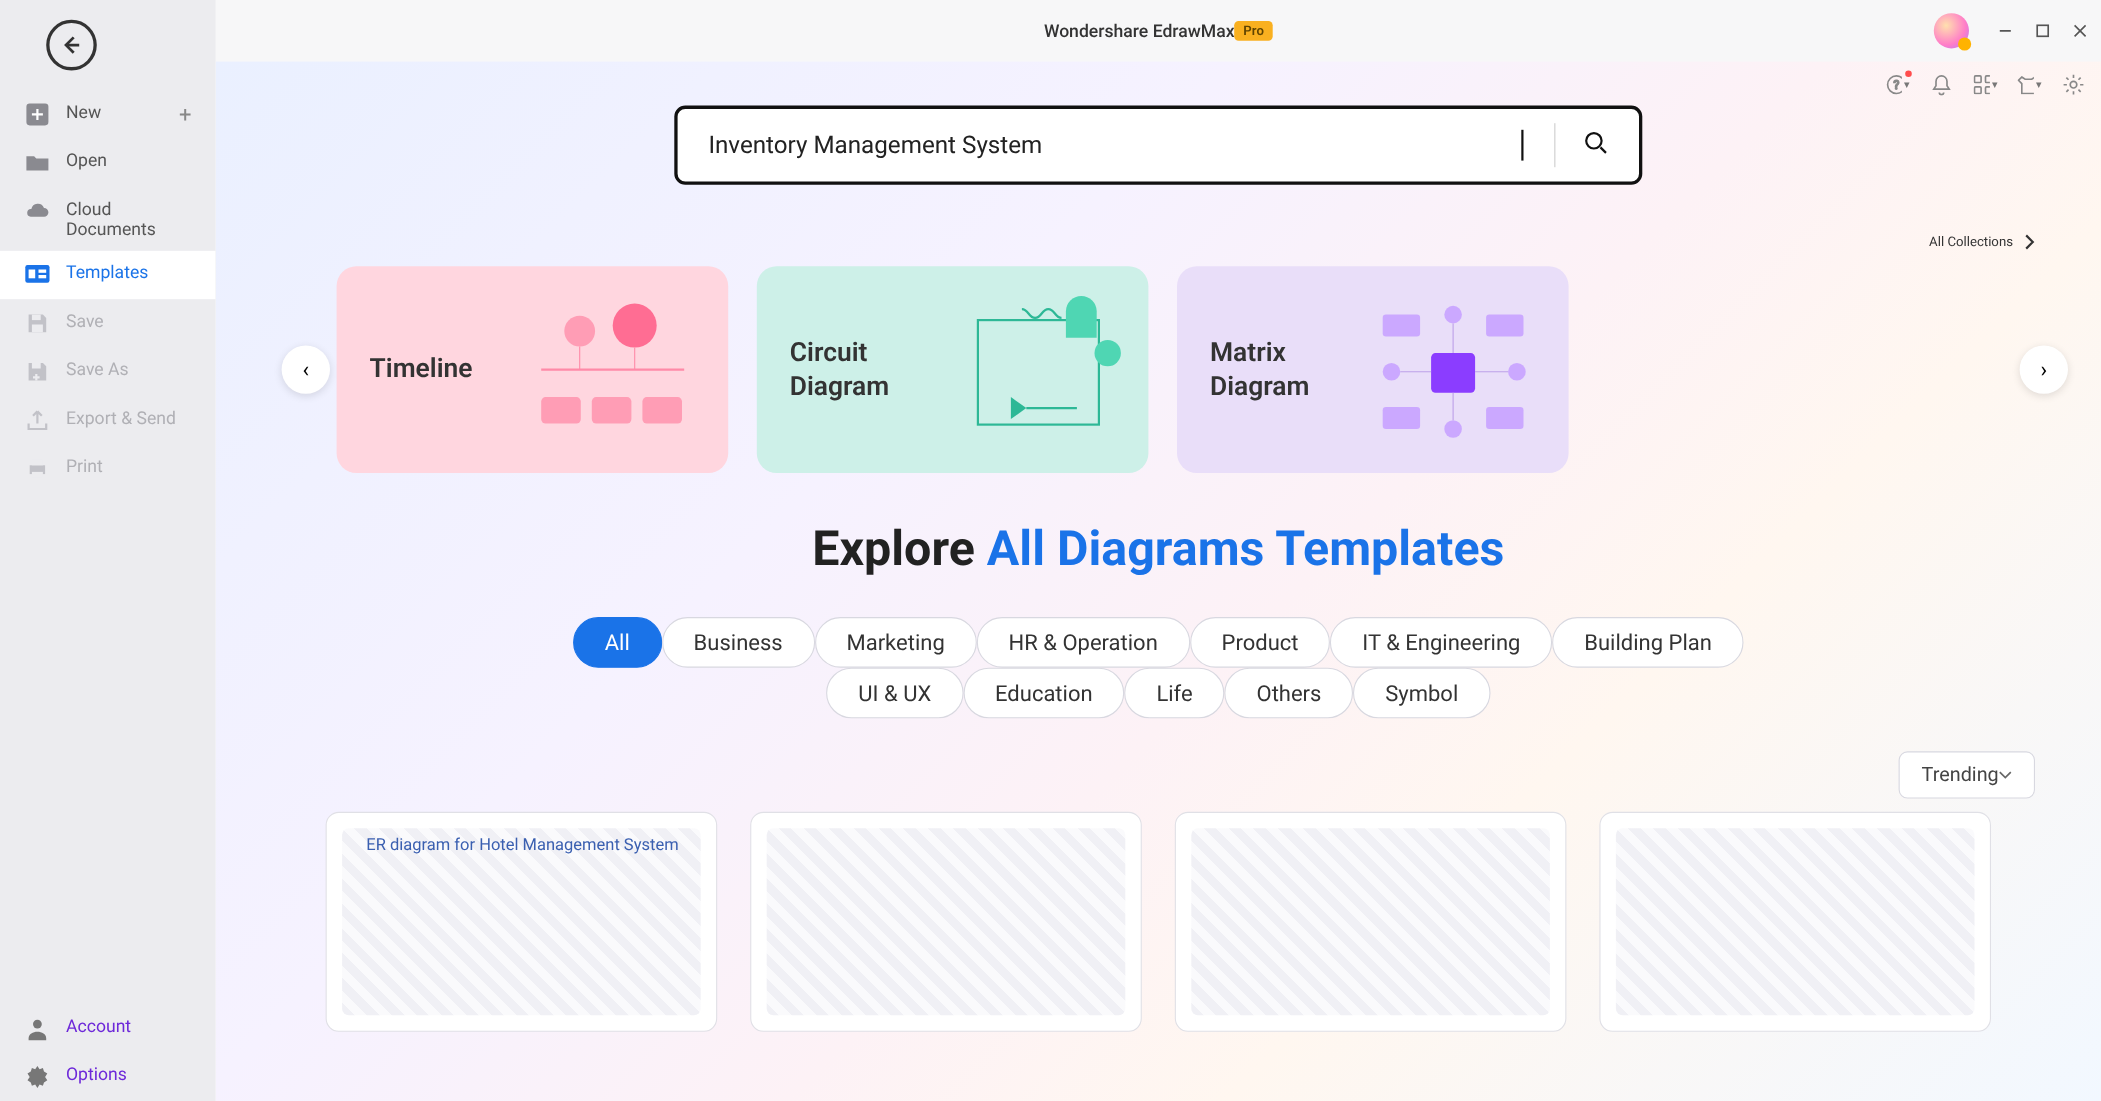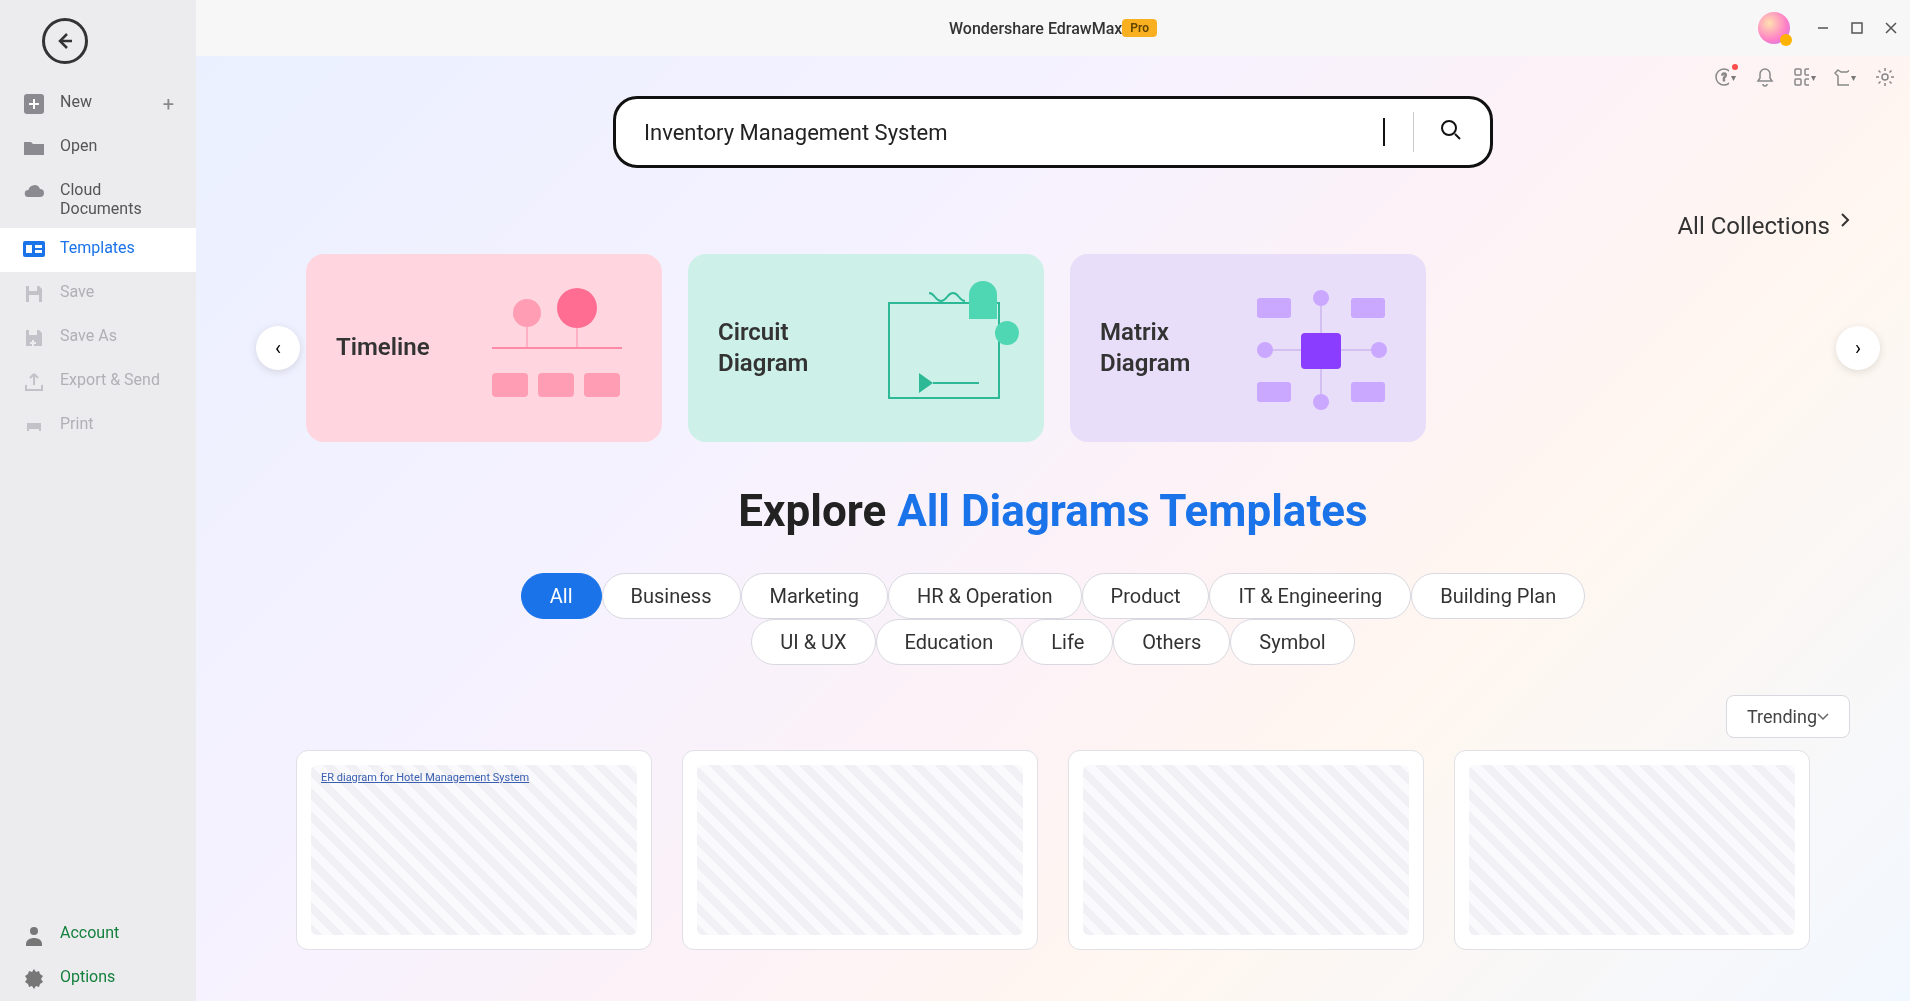--- a/index.html
+++ b/index.html
@@ -10,21 +10,21 @@
 .sidebar { width: 196px; background: #ececef; display: flex; flex-direction: column; padding-top: 18px; }
 .back-btn-wrap { padding: 0 0 18px 42px; }
 .back-btn { width: 46px; height: 46px; border: 3px solid #333; border-radius: 50%; display: flex; align-items: center; justify-content: center; cursor: pointer; }
 .back-btn svg { width: 24px; height: 24px; }
 .nav-item { display: flex; padding: 10px 22px; font-size: 16px; color: #555; cursor: pointer; gap: 14px; position: relative; }
 .nav-item.active { background: #fff; color: #1a73e8; }
 .nav-item.disabled { color: #b0b0b5; }
 .nav-icon { width: 24px; height: 24px; display: inline-flex; align-items: center; justify-content: center; }
 .nav-item .plus-right { position: absolute; right: 22px; font-size: 20px; color: #888; }
 .sidebar-spacer { flex: 1; }
-.sidebar-bottom .nav-item { color: #15803d; }
+.sidebar-bottom .nav-item { color: #6d28d9; }
 
 
 .main { flex: 1; display: flex; flex-direction: column; background: #f7f7f8; position: relative; overflow: hidden; }
 
 
 .titlebar { height: 56px; display: flex; align-items: center; justify-content: center; position: relative; }
 .title-text { font-size: 16px; color: #333; font-weight: 500; }
 .pro-badge { background: #f9b020; color: #604400; font-size: 12px; padding: 2px 8px; border-radius: 4px; margin-left: 0; font-weight: 600; }
 .window-controls { position: absolute; right: 10px; top: 0; height: 56px; display: flex; align-items: center; gap: 16px; }
 .avatar { width: 32px; height: 32px; border-radius: 50%; background: radial-gradient(circle at 35% 35%, #ffe0ae, #ff7dc8 60%, #a87dff 100%); position: relative; margin-right: 8px;}
@@ -34,28 +34,28 @@
 
 .toolbar-icons { position: absolute; right: 14px; top: 66px; display: flex; align-items: center; gap: 18px; color: #777; }
 .toolbar-icons .ti { width: 22px; height:22px; display:inline-flex; align-items:center; justify-content:center; cursor:pointer; position:relative;}
 .ti .notif-dot { position:absolute; top:-2px; right:-2px; width:6px; height:6px; background:#ff4d4d; border-radius:50%; }
 .ti .dd { font-size:10px; margin-left:2px; }
 
 
 .content { flex:1; background: linear-gradient(135deg, #eaf0ff 0%, #f6f2ff 35%, #fdf2f6 55%, #fff7f0 70%, #f2f8ff 100%); padding: 40px 0 0 0; display:flex; flex-direction:column; align-items:center; overflow:hidden; }
 
 
-.search-wrap { width: 880px; height: 72px; background: #fff; border: 3px solid #111; border-radius: 24px; display:flex; align-items:center; padding: 0 28px; }
+.search-wrap { width: 880px; height: 72px; background: #fff; border: 3px solid #111; border-radius: 10px; display:flex; align-items:center; padding: 0 28px; }
 .search-input { flex:1; border:none; outline:none; font-size: 22px; color:#222; background:transparent; }
 .search-cursor { width:2px; height:28px; background:#111; margin-left:6px; margin-right:28px; }
 .search-divider { width:1px; height:40px; background:#ccc; margin-right:26px; }
 .search-btn { cursor:pointer; }
 
 
-.all-collections { align-self: flex-end; margin: 44px 60px 14px 0; font-size: 24px; color:#333; display:flex; gap:10px; cursor:pointer; }
+.all-collections { align-self: flex-end; margin: 44px 60px 14px 0; font-size: 12px; color:#333; display:flex; align-items:center; gap:10px; cursor:pointer; }
 
 
 .carousel { width: 100%; position: relative; display:flex; align-items:center; }
 .car-btn { width:44px; height:44px; border-radius:50%; background:#fff; box-shadow:0 2px 8px rgba(0,0,0,0.12); display:flex; align-items:center; justify-content:center; position:absolute; z-index:2; cursor:pointer; font-size:20px; }
 .car-prev { left: 60px; }
 .car-next { right: 30px; }
 .car-track { display:flex; gap: 26px; padding: 0 110px; }
 .card { width: 356px; height: 188px; border-radius: 18px; display:flex; align-items:center; padding: 0 30px; position:relative; cursor:pointer; }
 .card-title { font-size: 24px; font-weight:600; color:#333; line-height:1.3; max-width:160px; }
 .card-vis { position:absolute; right:20px; top:0; bottom:0; width:170px; display:flex; align-items:center; justify-content:center; }
@@ -71,21 +71,21 @@
 .chip.active { background:#1a73e8; color:#fff; border-color:#1a73e8; }
 
 
 .sort-row { align-self:flex-end; margin: 30px 60px 12px 0; }
 .sort-dd { background:#fff; border:1px solid #d8d8e0; border-radius:8px; padding:10px 20px; font-size:18px; color:#444; display:flex; align-items:center; cursor:pointer; }
 
 
 .results { display:flex; gap: 30px; padding: 0 60px; }
 .result-card { width: 356px; height: 200px; background:#fff; border:1px solid #e0e0e6; border-radius:12px; padding:14px; overflow:hidden; cursor:pointer; }
 .result-card .ph { width:100%; height:100%; background:repeating-linear-gradient(45deg,#f0f0f5,#f0f0f5 8px,#fafafc 8px,#fafafc 16px); border-radius:6px; position:relative; }
-.ph .ph-title { position:absolute; top:6px; left:10px; font-size:11px; color:#3a5fb0;text-decoration:underline; }
+.ph .ph-title { position:absolute; top:6px; left:22px; font-size:15px; color:#3a5fb0; }
 </style>
 </head>
 <body>
 
 <div class="app">
 
   <div class="sidebar">
     <div class="back-btn-wrap">
       <div class="back-btn">
         <svg viewBox="0 0 24 24" fill="none" stroke="#333" stroke-width="2.5">

